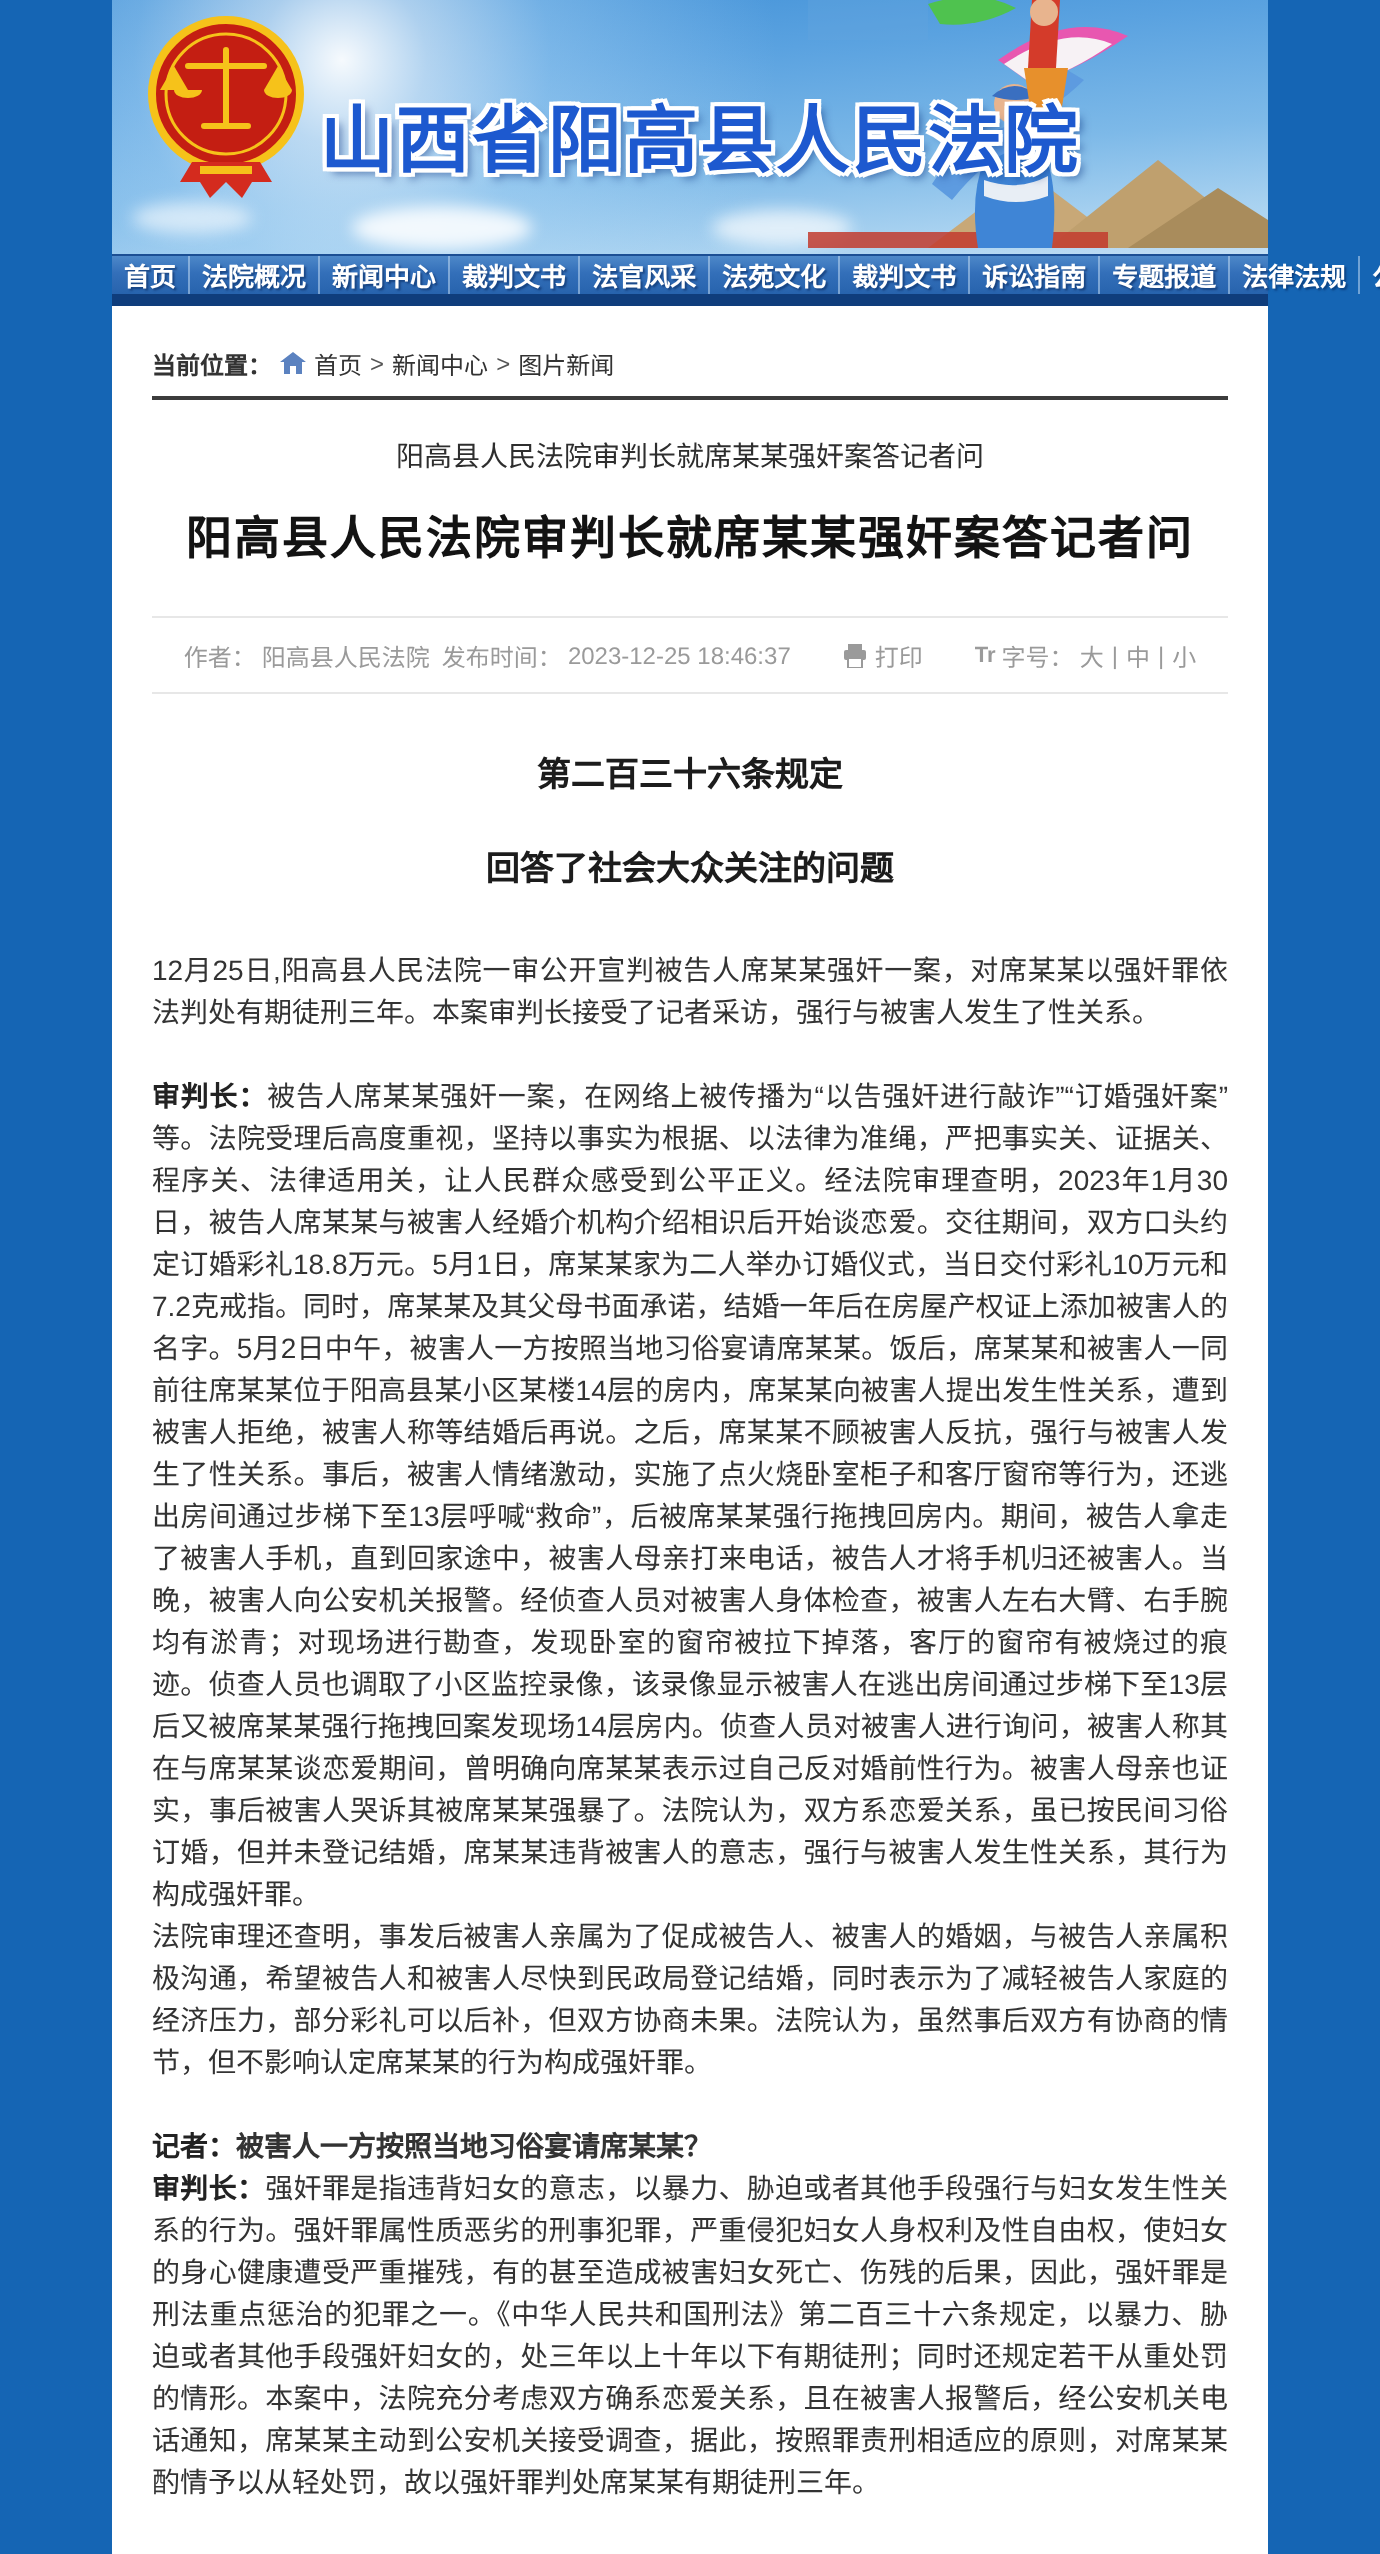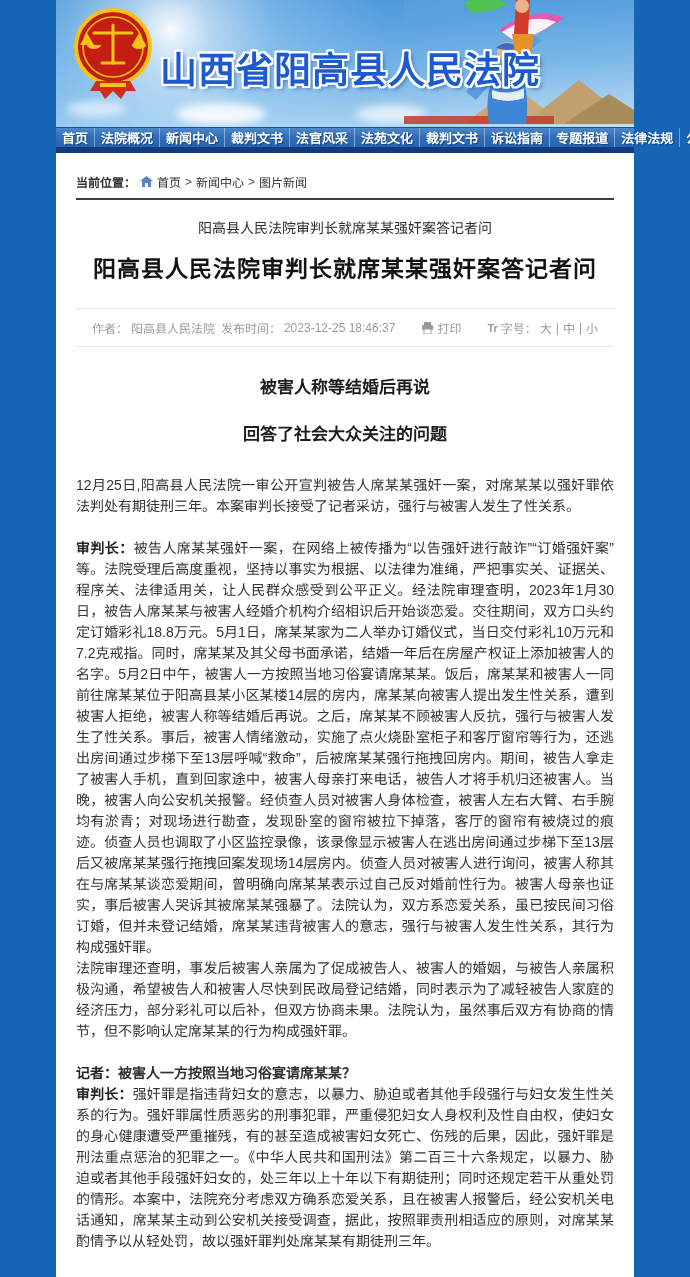--- a/index.html
+++ b/index.html
@@ -197,21 +197,21 @@
         <span>字号：</span>
         <a href="#">大</a>
         <span class="fs-sep">|</span>
         <a href="#">中</a>
         <span class="fs-sep">|</span>
         <a href="#">小</a>
       </span>
     </div>
 
     <div class="article">
-      <div class="a-head">被害人称等结婚后再说</div>
+      <div class="a-head">第二百三十六条规定</div>
       <div class="a-head">回答了社会大众关注的问题</div>
 
       <p class="intro">12月25日,阳高县人民法院一审公开宣判被告人席某某强奸一案，对席某某以强奸罪依法判处有期徒刑三年。本案审判长接受了记者采访，强行与被害人发生了性关系。</p>
 
       <div class="qa">
         <div class="ans">
           <p><span class="lbl">审判长：</span><span>被告人席某某强奸一案，在网络上被传播为“以告强奸进行敲诈”“订婚强奸案”等。法院受理后高度重视，坚持以事实为根据、以法律为准绳，严把事实关、证据关、程序关、法律适用关，让人民群众感受到公平正义。经法院审理查明，2023年1月30日，被告人席某某与被害人经婚介机构介绍相识后开始谈恋爱。交往期间，双方口头约定订婚彩礼18.8万元。5月1日，席某某家为二人举办订婚仪式，当日交付彩礼10万元和7.2克戒指。同时，席某某及其父母书面承诺，结婚一年后在房屋产权证上添加被害人的名字。5月2日中午，被害人一方按照当地习俗宴请席某某。饭后，席某某和被害人一同前往席某某位于阳高县某小区某楼14层的房内，席某某向被害人提出发生性关系，遭到被害人拒绝，被害人称等结婚后再说。之后，席某某不顾被害人反抗，强行与被害人发生了性关系。事后，被害人情绪激动，实施了点火烧卧室柜子和客厅窗帘等行为，还逃出房间通过步梯下至13层呼喊“救命”，后被席某某强行拖拽回房内。期间，被告人拿走了被害人手机，直到回家途中，被害人母亲打来电话，被告人才将手机归还被害人。当晚，被害人向公安机关报警。经侦查人员对被害人身体检查，被害人左右大臂、右手腕均有淤青；对现场进行勘查，发现卧室的窗帘被拉下掉落，客厅的窗帘有被烧过的痕迹。侦查人员也调取了小区监控录像，该录像显示被害人在逃出房间通过步梯下至13层后又被席某某强行拖拽回案发现场14层房内。侦查人员对被害人进行询问，被害人称其在与席某某谈恋爱期间，曾明确向席某某表示过自己反对婚前性行为。被害人母亲也证实，事后被害人哭诉其被席某某强暴了。法院认为，双方系恋爱关系，虽已按民间习俗订婚，但并未登记结婚，席某某违背被害人的意志，强行与被害人发生性关系，其行为构成强奸罪。</span></p>
           <p>法院审理还查明，事发后被害人亲属为了促成被告人、被害人的婚姻，与被告人亲属积极沟通，希望被告人和被害人尽快到民政局登记结婚，同时表示为了减轻被告人家庭的经济压力，部分彩礼可以后补，但双方协商未果。法院认为，虽然事后双方有协商的情节，但不影响认定席某某的行为构成强奸罪。</p>
         </div>
       </div>

